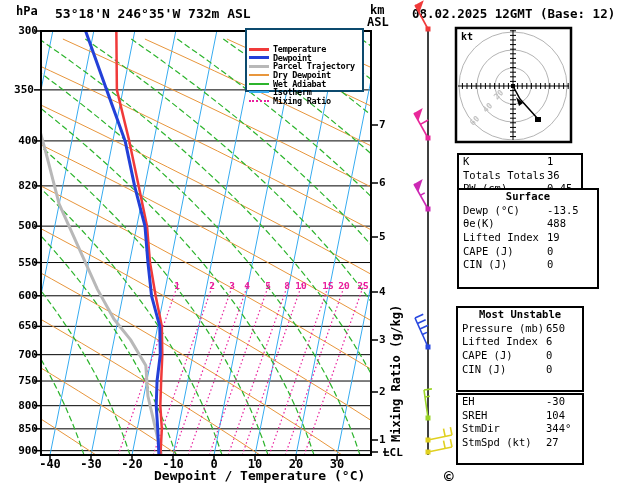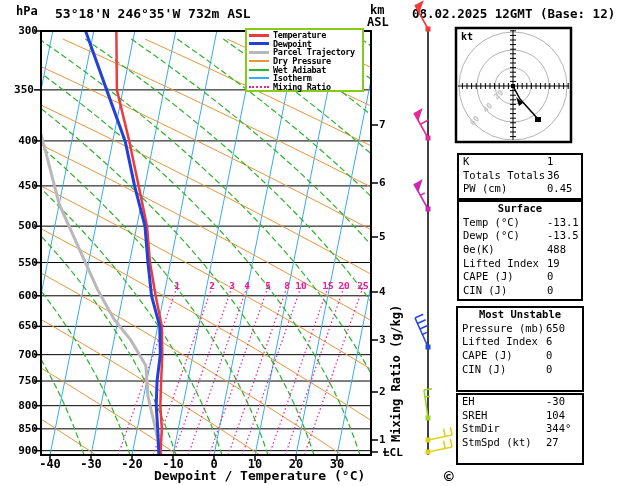--- a/index.html
+++ b/index.html
@@ -7,22 +7,22 @@
        font-family:"DejaVu Sans Mono","Liberation Mono",monospace;color:#000;}
   .abs{position:absolute;}
   .hdr{font-weight:bold;font-size:13px;white-space:pre;}
   .sm{font-size:12px;font-weight:bold;white-space:pre;}
   .plabel{position:absolute;width:28px;text-align:right;font-size:11px;font-weight:bold;}
   .tlabel{position:absolute;width:34px;text-align:center;font-size:12px;font-weight:bold;}
   .klabel{position:absolute;font-size:11px;font-weight:bold;}
   .mrlabel{position:absolute;width:22px;text-align:center;font-size:9.5px;font-weight:bold;color:#e8209c;}
   #xcaption{font-size:13px;font-weight:bold;white-space:pre;padding-left:44px;}
   #mixcaption{font-size:12px;font-weight:bold;white-space:pre;transform:rotate(-90deg);transform-origin:left top;}
-  #legend{position:absolute;left:245px;top:28px;width:119px;height:64px;border:2px solid #84cc16;
-          background:#fff;padding:1px 0 0 2px;box-sizing:border-box;}
+  #legend{position:absolute;left:245px;top:28px;width:119px;height:64px;border:2px solid #0c4a6e;
+          background:#fff;padding:15px 0 0 2px;box-sizing:border-box;}
   .legrow{display:flex;align-items:center;height:8.6px;font-size:8.5px;font-weight:bold;letter-spacing:-0.3px;}
   .legsample{display:inline-block;width:20px;margin-right:4px;flex:none;}
   #panel{position:absolute;left:0;top:0;}
   .pbox{position:absolute;border:2px solid #000;background:#fff;box-sizing:border-box;font-size:10.5px;}
   .trow{display:flex;height:13.7px;line-height:13.7px;}
   .ttl{height:13.7px;line-height:13.7px;text-align:center;font-weight:bold;}
   .tlab{padding-left:4px;width:84px;flex:none;white-space:pre;}
   .tval{white-space:pre;}
   #footer{position:absolute;left:444px;top:467px;font-size:16px;font-weight:bold;}
   #ktlabel{position:absolute;left:461px;top:31px;font-size:10px;font-weight:bold;}
@@ -166,21 +166,21 @@
       <line x1="371" y1="392" x2="378" y2="392" stroke="#000" stroke-width="1.5"></line>
       <line x1="371" y1="440" x2="378" y2="440" stroke="#000" stroke-width="1.5"></line>
       <line x1="371" y1="452" x2="378" y2="452" stroke="#000" stroke-width="1.5"></line>
       <line x1="383" y1="452" x2="389" y2="452" stroke="#000" stroke-width="1.5"></line>
     </svg>
 
   <div id="labels">
       <div class="plabel" style="left:10px;top:24px;">300</div>
       <div class="plabel" style="left:10px;top:82.8855596940127px;text-align:center;">350</div>
       <div class="plabel" style="left:10px;top:133.89455167658028px;">400</div>
-      <div class="plabel" style="left:10px;top:178.8876712973188px;">450</div>
+      <div class="plabel" style="left:10px;top:178.8876712973188px;">820</div>
       <div class="plabel" style="left:10px;top:219.13538827860845px;">500</div>
       <div class="plabel" style="left:10px;top:255.5438769638605px;">550</div>
       <div class="plabel" style="left:10px;top:288.7822229738991px;">600</div>
       <div class="plabel" style="left:10px;top:319.35853730519px;">650</div>
       <div class="plabel" style="left:10px;top:347.6677826679118px;">700</div>
       <div class="plabel" style="left:10px;top:374.0230595759273px;">750</div>
       <div class="plabel" style="left:10px;top:398.6767746504794px;">800</div>
       <div class="plabel" style="left:10px;top:421.8353801843576px;">850</div>
       <div class="plabel" style="left:10px;top:443.66989427121786px;">900</div>
       <div class="tlabel" style="left:33px;top:457px;">-40</div>
@@ -222,21 +222,21 @@
       <div class="legrow" style="">
         <span class="legsample" style="border-top: 3px solid rgb(35, 64, 216);"></span>
         <span>Dewpoint</span>
       </div>
       <div class="legrow" style="">
         <span class="legsample" style="border-top: 3px solid rgb(184, 184, 184);"></span>
         <span>Parcel Trajectory</span>
       </div>
       <div class="legrow" style="">
         <span class="legsample" style="border-top: 2px solid rgb(232, 150, 60);"></span>
-        <span>Dry Pressure</span>
+        <span>Dry Dewpoint</span>
       </div>
       <div class="legrow" style="">
         <span class="legsample" style="border-top: 2px solid rgb(44, 180, 44);"></span>
         <span>Wet Adiabat</span>
       </div>
       <div class="legrow" style="">
         <span class="legsample" style="border-top: 2px solid rgb(56, 172, 240);"></span>
         <span>Isotherm</span>
       </div>
       <div class="legrow" style="">
@@ -363,26 +363,22 @@
         </div>
         <div class="trow" style="">
           <div class="tlab" style="">Totals Totals</div>
           <div class="tval" style="">36</div>
         </div>
         <div class="trow" style="">
           <div class="tlab" style="">PW (cm)</div>
           <div class="tval" style="">0.45</div>
         </div>
       </div>
-      <div class="pbox" style="left:457px;top:200px;width:126px;height:101px;">
+      <div class="pbox" style="left:457px;top:188px;width:142px;height:101px;">
         <div class="ttl" style="">Surface</div>
-        <div class="trow" style="">
-          <div class="tlab" style="">Temp (°C)</div>
-          <div class="tval" style="">-13.1</div>
-        </div>
         <div class="trow" style="">
           <div class="tlab" style="">Dewp (°C)</div>
           <div class="tval" style="">-13.5</div>
         </div>
         <div class="trow" style="">
           <div class="tlab" style="">θe(K)</div>
           <div class="tval" style="">488</div>
         </div>
         <div class="trow" style="">
           <div class="tlab" style="">Lifted Index</div>

